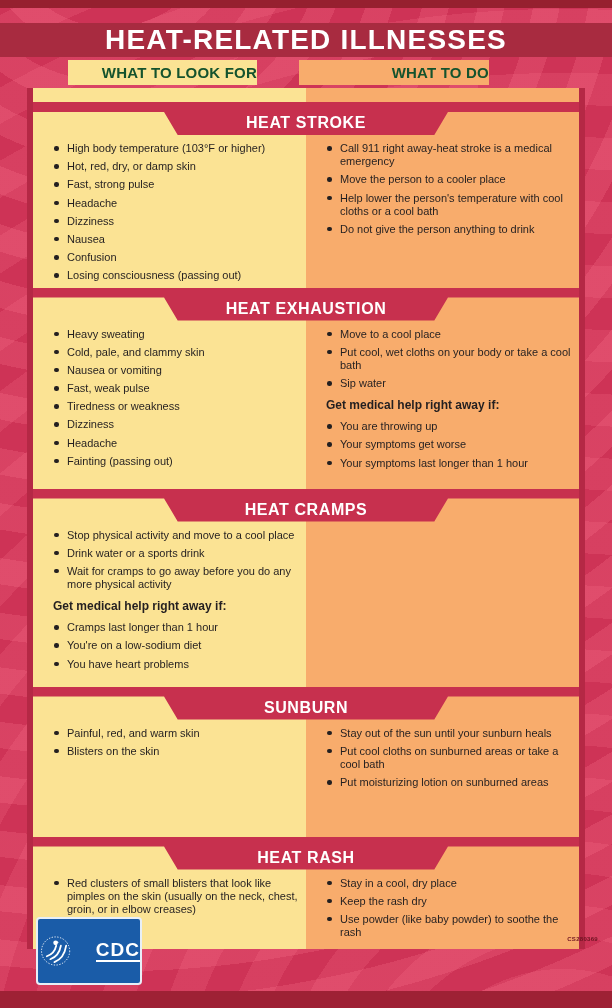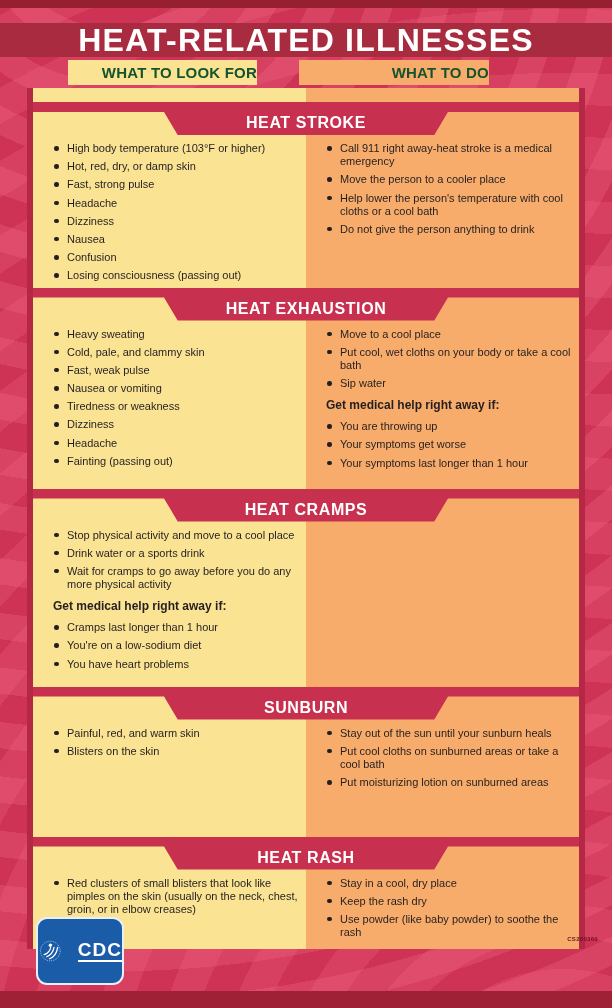--- a/index.html
+++ b/index.html
@@ -8,21 +8,21 @@
     font-family:"Liberation Sans", sans-serif;
     background-color:#CE3356;
     background-image:
       repeating-radial-gradient(circle at 18% -8%, rgba(255,122,146,.22) 0 26px, rgba(255,122,146,0) 26px 54px),
       repeating-radial-gradient(circle at 92% 112%, rgba(255,122,146,.18) 0 32px, rgba(255,122,146,0) 32px 64px);
   }
   .top-bar{position:absolute;left:0;top:0;width:612px;height:8px;background:#96202F;}
   .bottom-bar{position:absolute;left:0;top:991px;width:612px;height:17px;background:#9E2135;}
   .title-banner{
     position:absolute;left:0;top:23px;width:612px;height:34px;background:#A82B40;
-    color:#fff;font-weight:bold;font-size:32px;letter-spacing:1.2px;
+    color:#fff;font-weight:bold;font-size:28px;letter-spacing:1.2px;
     text-align:center;line-height:34px;
   }
   .tab{
     position:absolute;top:60px;height:25px;line-height:26px;text-align:right;
     font-weight:bold;font-size:15px;color:#14532d;letter-spacing:.2px;
   }
   .tab.look{left:68px;width:189px;background:#FBE394;}
   .tab.todo{left:299px;width:190px;background:#F8AC6C;}
   .panel{
     position:absolute;left:27px;top:88px;width:546px;min-height:847px;
@@ -44,21 +44,21 @@
   ul.blist li{
     position:relative;padding-left:14px;margin-bottom:5px;
     font-size:11px;line-height:1.2;color:#231F20;max-width:232px;
   }
   ul.blist li::before{
     content:"";position:absolute;left:1px;top:4px;width:4.5px;height:4.5px;
     border-radius:50%;background:#231F20;
   }
   .subhead{font-size:12px;font-weight:bold;color:#231F20;margin:8px 0 6px 0;}
   .logo-box{
-    position:absolute;left:36px;top:917px;width:88px;height:68px;border-radius:11px;
+    position:absolute;left:36px;top:917px;width:106px;height:68px;border-radius:4px;
     background:#1A5CA8;border:2px solid rgba(255,255,255,.9);box-sizing:border-box;
     display:flex;align-items:center;
   }
   .logo-box svg{display:block;}
   .cdc-text{
     color:#fff;font-weight:bold;font-size:19px;letter-spacing:1px;
     border-bottom:2px solid #fff;line-height:1.05;margin-left:-2px;
   }
   .doc-code{
     position:absolute;right:14px;top:936px;font-size:6px;font-weight:bold;color:#6E1322;
@@ -107,22 +107,22 @@
         </div>
         <div>
           <div class="ribbon">
             <div class="ribbon-title">HEAT EXHAUSTION</div>
           </div>
           <div class="content" style="min-height: 168px;">
             <div class="col">
               <ul class="blist">
                 <li>Heavy sweating</li>
                 <li>Cold, pale, and clammy skin</li>
+                <li>Nausea or vomiting</li>
                 <li>Fast, weak pulse</li>
-                <li>Nausea or vomiting</li>
                 <li>Tiredness or weakness</li>
                 <li>Dizziness</li>
                 <li>Headache</li>
                 <li>Fainting (passing out)</li>
               </ul>
             </div>
             <div class="col">
               <ul class="blist">
                 <li>Move to a cool place</li>
                 <li>Put cool, wet cloths on your body or take a cool bath</li>

